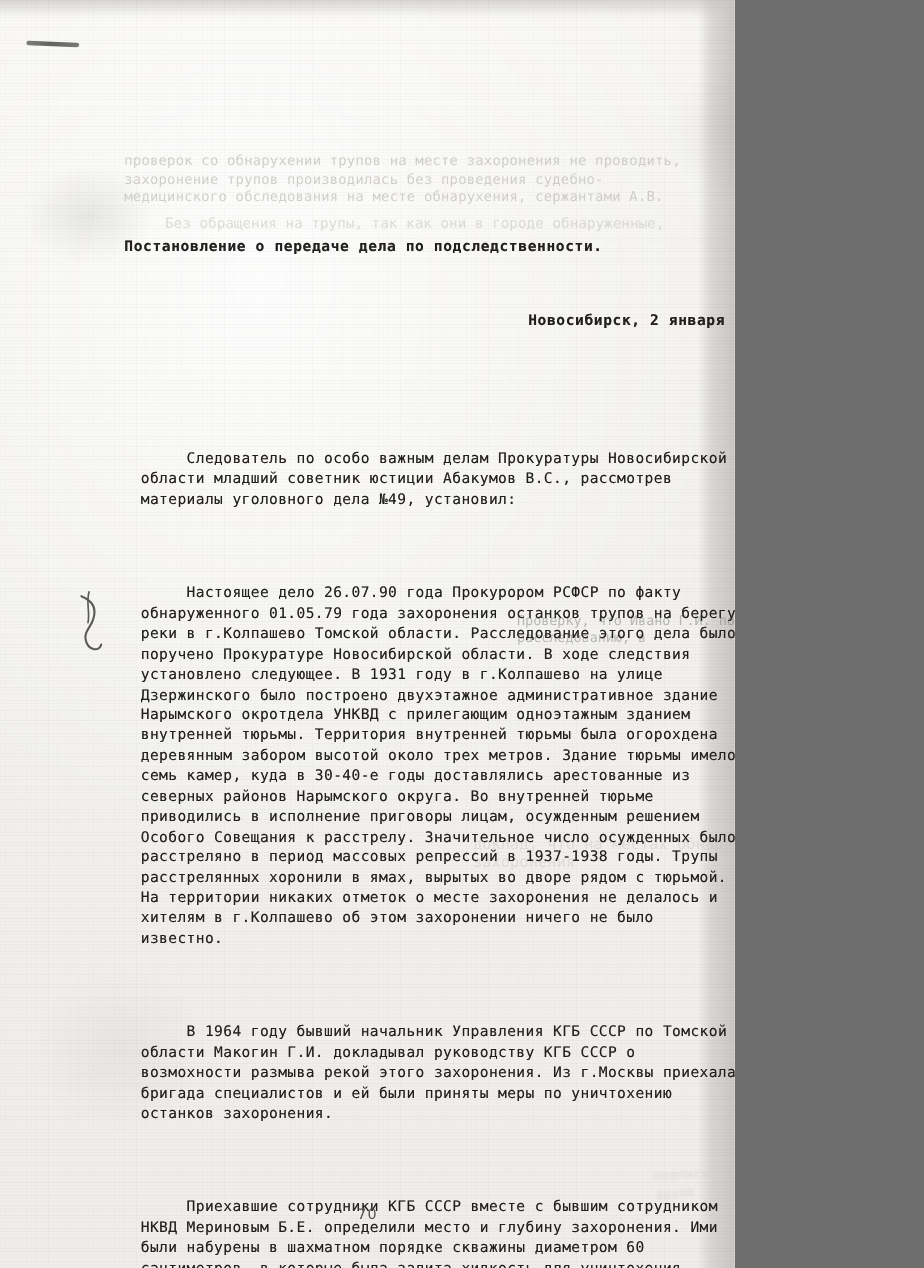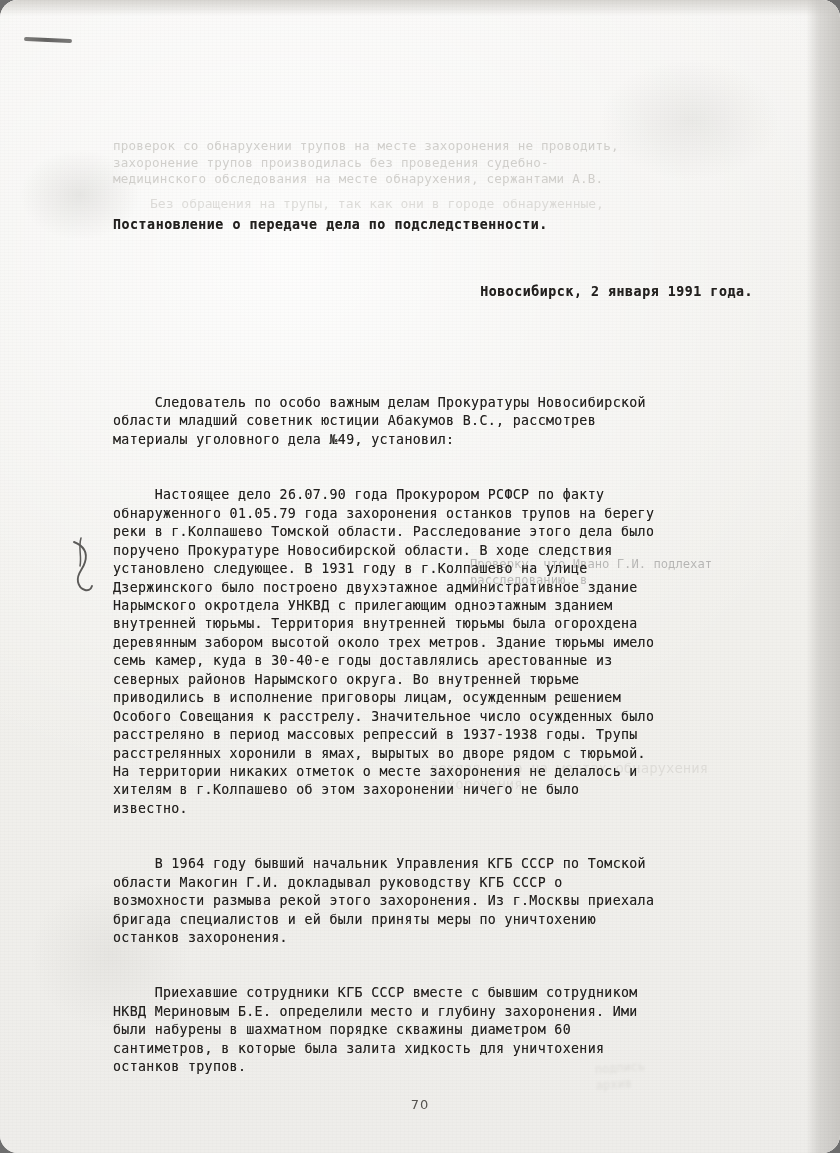--- a/index.html
+++ b/index.html
@@ -3,26 +3,25 @@
 <meta charset="utf-8">
 <title>Scanned document page 70</title>
 <style>
   html, body {
     margin: 0;
     padding: 0;
     background: #6e6e6e;
   }
   .scan {
     position: relative;
-    width: 840px;
+    width: 668px;
     height: 1153px;
     overflow: hidden;
     background: #f2f1ee;
     font-family: "DejaVu Sans Mono", "Liberation Mono", monospace;
-    border-radius: 18px;
   }
   
   .paper-tone {
     position: absolute;
     inset: 0;
     background:
       radial-gradient(120% 80% at 35% 22%, rgba(255,255,255,0.85) 0%, rgba(255,255,255,0.0) 60%),
       linear-gradient(180deg, #f7f6f4 0%, #f3f2ef 18%, #f1f0ec 55%, #eeedea 100%);
     pointer-events: none;
   }
@@ -177,21 +176,21 @@
     margin-bottom: 12px;
   }
   .typed .title-line2 {
     display: block;
     text-align: right;
     font-weight: 700;
     letter-spacing: 0.55px;
   }
   .typed .gap { display: block; height: 18.45px; }
   .typed p {
-    margin: 0;
+    margin: 15px;
     white-space: pre-wrap;
   }
 
   
   .folio {
     position: absolute;
     left: 0;
     right: 0;
     top: 1097px;
     text-align: center;

